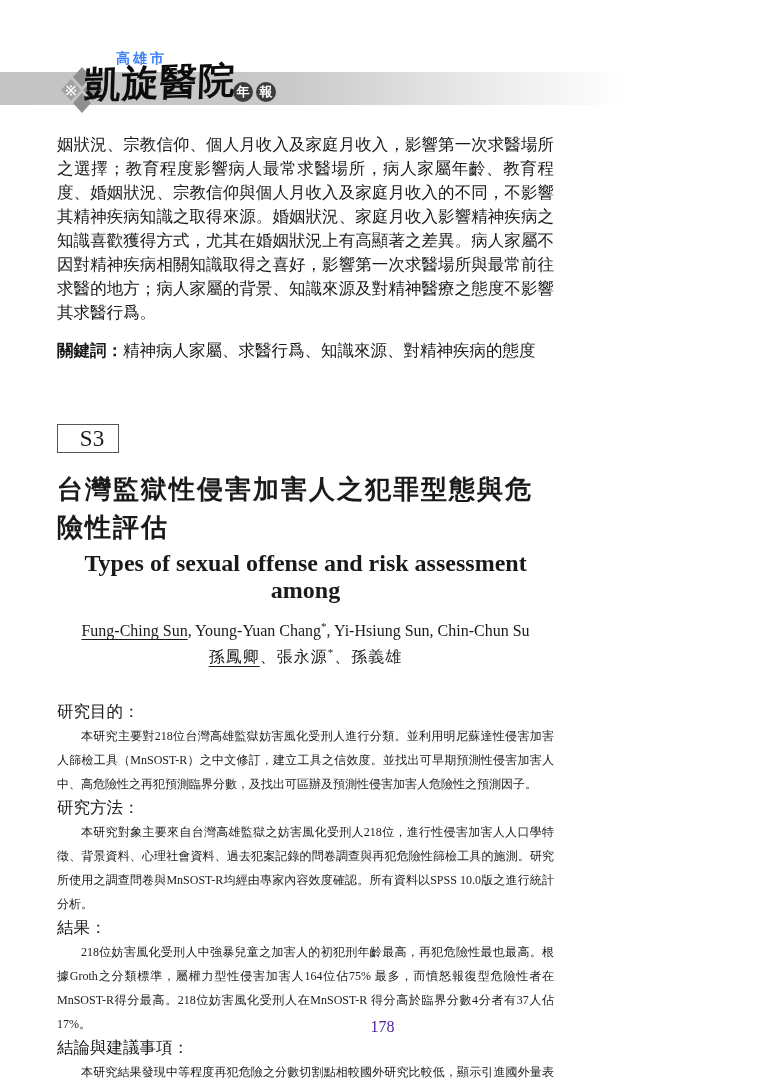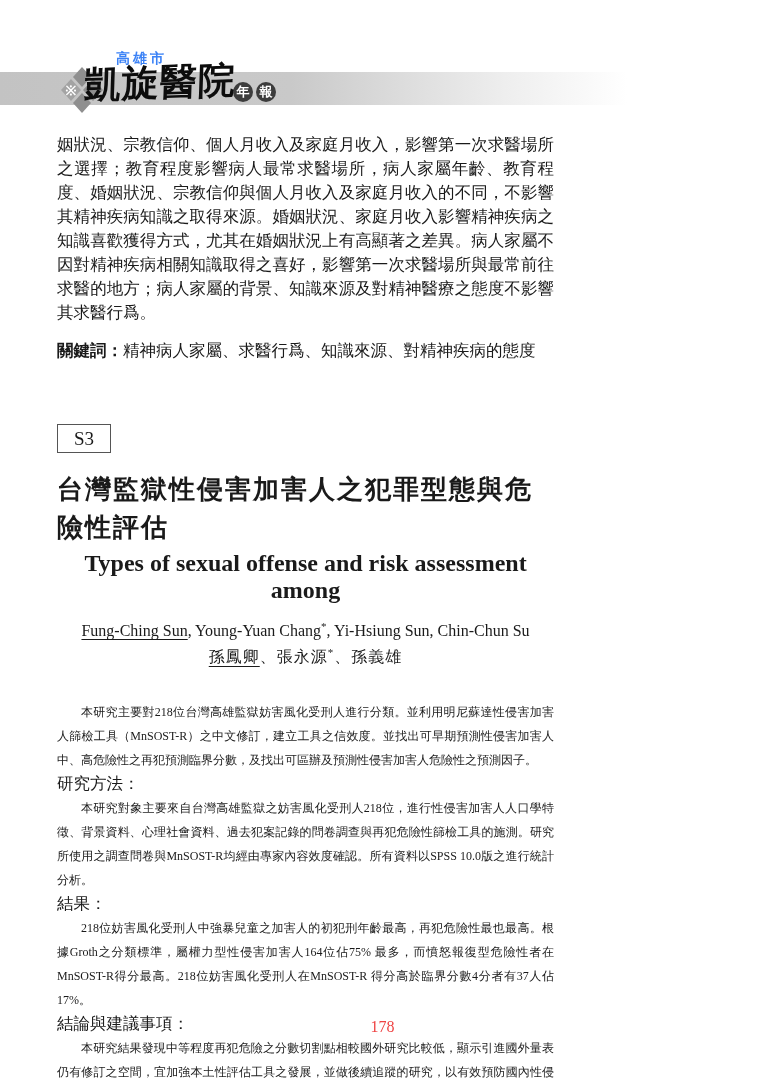--- a/index.html
+++ b/index.html
@@ -82,23 +82,24 @@
     font-size: 16.5px;
     line-height: 24px;
   }
   .keywords-label { font-weight: bold; }
 
   .abstract-id-box {
     margin-top: 61px;
     width: 52px; height: 27px;
     border: 1.5px solid #555;
     text-align: center;
-    font-size: 19px;
+    font-size: 23px;
     line-height: 27px;
     box-sizing: content-box;
+    padding-left: 8px;
   }
 
   .title-zh {
     margin: 18px 0 0 0;
     font-size: 26px;
     font-weight: bold;
     letter-spacing: 2px;
     line-height: 38px;
   }
   .title-en {
@@ -136,21 +137,21 @@
     text-indent: 2em;
     margin: 0;
   }
 
   .page-number {
     position: absolute;
     left: 0; top: 1018px;
     width: 100%;
     text-align: center;
     font-size: 16px;
-    color: #ef4444;
+    color: #4c1d95;
   }
 </style>
 </head>
 <body>
 
 <div class="page">
 
   <div class="band"></div>
 
   <svg class="logo-mark" viewBox="0 0 44 48" xmlns="http://www.w3.org/2000/svg" aria-hidden="true">
@@ -187,20 +188,21 @@
     <div class="authors-en">
       <span class="underlined">Fung-Ching Sun</span><span>, Young-Yuan Chang</span><sup class="author-mark">*</sup><span>, Yi-Hsiung Sun, Chin-Chun Su</span>
     </div>
 
     <div class="authors-zh">
       <span class="underlined">孫鳳卿</span><span>、張永源</span><sup class="author-mark">*</sup><span>、孫義雄</span>
     </div>
 
     <div class="sections">
 
+      <h3 class="section-heading">研究目的：</h3>
       <p class="section-body">本研究主要對218位台灣高雄監獄妨害風化受刑人進行分類。並利用明尼蘇達性侵害加害人篩檢工具（MnSOST-R）之中文修訂，建立工具之信效度。並找出可早期預測性侵害加害人中、高危險性之再犯預測臨界分數，及找出可區辦及預測性侵害加害人危險性之預測因子。</p>
 
       <h3 class="section-heading">研究方法：</h3>
       <p class="section-body">本研究對象主要來自台灣高雄監獄之妨害風化受刑人218位，進行性侵害加害人人口學特徵、背景資料、心理社會資料、過去犯案記錄的問卷調查與再犯危險性篩檢工具的施測。研究所使用之調查問卷與MnSOST-R均經由專家內容效度確認。所有資料以SPSS 10.0版之進行統計分析。</p>
 
       <h3 class="section-heading">結果：</h3>
       <p class="section-body">218位妨害風化受刑人中強暴兒童之加害人的初犯刑年齡最高，再犯危險性最也最高。根據Groth之分類標準，屬權力型性侵害加害人164位佔75% 最多，而憤怒報復型危險性者在MnSOST-R得分最高。218位妨害風化受刑人在MnSOST-R 得分高於臨界分數4分者有37人佔17%。</p>
 
       <h3 class="section-heading">結論與建議事項：</h3>
       <p class="section-body">本研究結果發現中等程度再犯危險之分數切割點相較國外研究比較低，顯示引進國外量表仍有修訂之空間，宜加強本土性評估工具之發展，並做後續追蹤的研究，以有效預防國內性侵害再犯的情形。</p>

